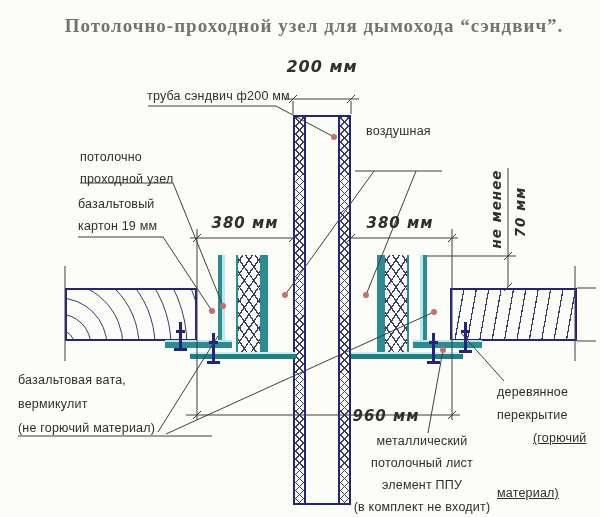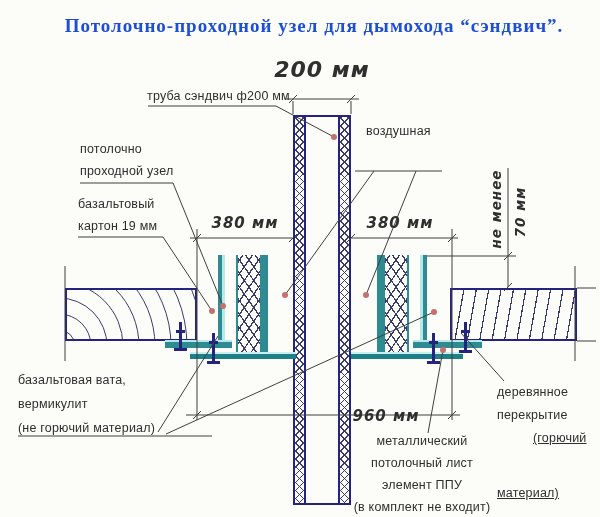--- a/index.html
+++ b/index.html
@@ -4,21 +4,21 @@
 <style>
   :root{
     --c-teal:#2e8b92; --c-teal-dark:#1f7f86; --c-teal-light:#b8e9ea; --c-cyan-pale:#c9f0f0;
     --c-navy:#24247e; --c-hatch:#3b3b6b; --c-line:#3f3f3f; --c-dot:#c4706f;
     --c-bg:#fcfcf9; --c-text:#2e2e2e;
   }
   html,body{margin:0;padding:0;background:#e8e8e8;}
   .stage{position:relative;width:600px;height:517px;background:var(--c-bg);overflow:hidden;
          font-family:"Liberation Sans",sans-serif;}
   .title{position:absolute;left:36px;right:8px;top:15px;text-align:center;
-         font:bold 19px "Liberation Serif",serif;letter-spacing:1px;color:#1d4ed8;}
+         font:bold 19px "Liberation Serif",serif;letter-spacing:1px;color:#737373;}
   .lbl{position:absolute;font-size:12.5px;color:var(--c-text);letter-spacing:.2px;
        line-height:22px;white-space:nowrap;}
   .lbl div{height:22px;}
   .u{text-decoration:underline;}
   .dim{position:absolute;width:100px;text-align:center;
        font:italic 600 15px "DejaVu Sans",sans-serif;color:#2f2f2f;letter-spacing:1px;}
   .rot{transform:rotate(-90deg);transform-origin:center;}
   
   .pipewall{position:absolute;top:117px;width:13px;height:388px;box-sizing:border-box;
     border-left:2px solid var(--c-navy);border-right:2px solid var(--c-navy);background:
@@ -162,29 +162,29 @@
       <circle class="dot" cx="334" cy="137" r="3"></circle>
       <circle class="dot" cx="223" cy="306" r="3"></circle>
       <circle class="dot" cx="212" cy="311" r="3"></circle>
       <circle class="dot" cx="285" cy="295" r="3"></circle>
       <circle class="dot" cx="366" cy="295" r="3"></circle>
       <circle class="dot" cx="434" cy="312" r="3"></circle>
       <circle class="dot" cx="443" cy="350" r="3"></circle>
     </g>
   </svg>
 
-  <div class="dim" style="left:272px;top:57px;font-size:22px;">200 мм</div>
+  <div class="dim" style="left:272px;top:57px;font-size:16px;">200 мм</div>
   <div class="dim" style="left:195px;top:214px;">380 мм</div>
   <div class="dim" style="left:350px;top:214px;">380 мм</div>
   <div class="dim" style="left:336px;top:391px;margin-top:16px;">960 мм</div>
   <div class="dim rot" style="left:448px;top:201px;width:96px;font-size:13.5px;">не менее</div>
   <div class="dim rot" style="left:472px;top:204px;width:96px;font-size:13.5px;">70 мм</div>
 
   <div class="lbl" style="left:147px;top:85px;">труба сэндвич ф200 мм</div>
-  <div class="lbl" style="left:80px;top:138px;">
+  <div class="lbl" style="left:80px;top:146px;">
     <div>потолочно</div>
     <div>проходной узел</div>
   </div>
   <div class="lbl" style="left:78px;top:193px;">
     <div>базальтовый</div>
     <div>картон 19 мм</div>
   </div>
   <div class="lbl" style="left:366px;top:120px;">
     <div>воздушная</div>
   </div>

